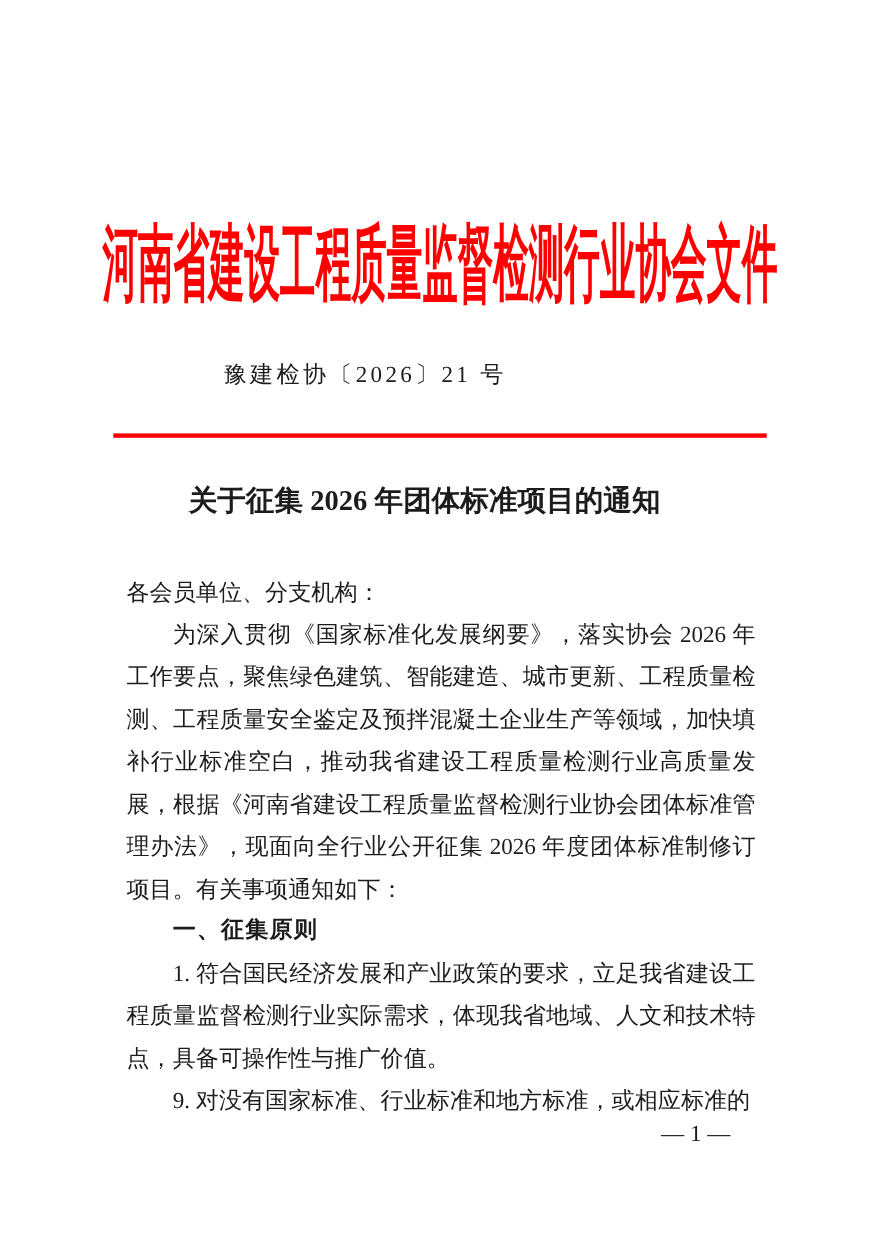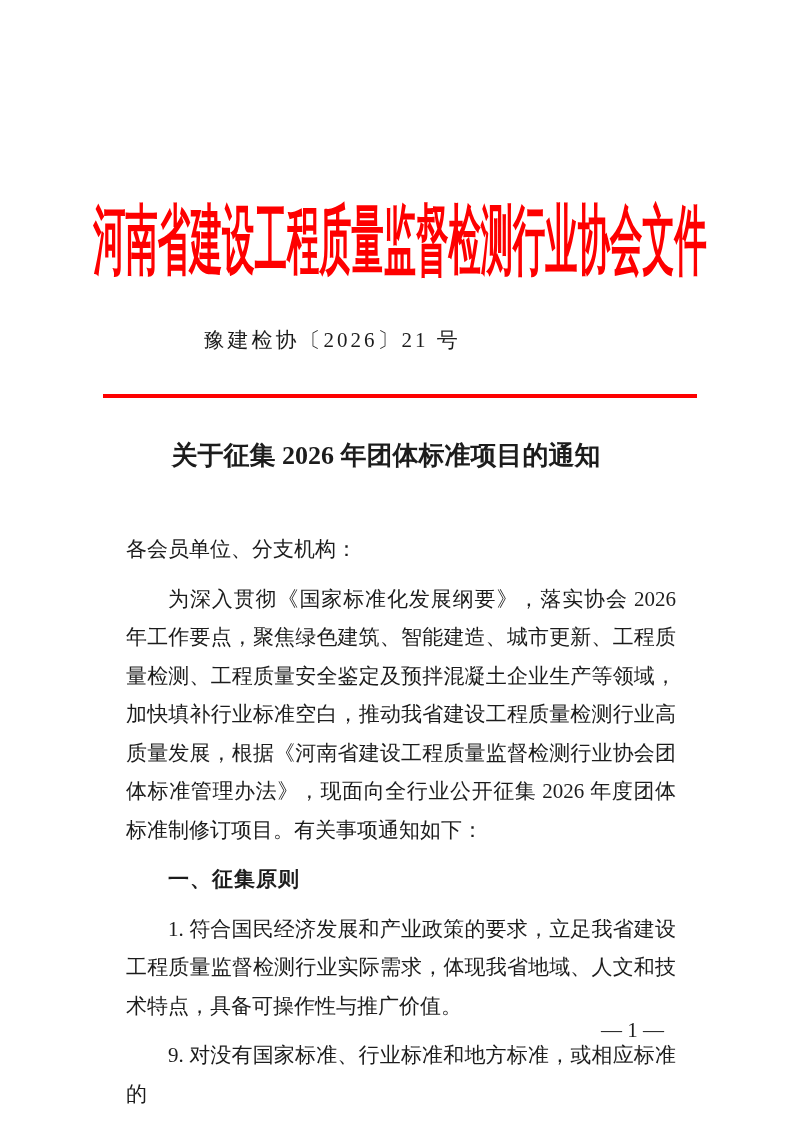--- a/index.html
+++ b/index.html
@@ -78,21 +78,21 @@
   .doc-body {
     position: absolute;
     top: 519px;
     left: 115px;
     width: 572px;
     font-size: 21px;
     line-height: 38.5px;
     text-align: justify;
   }
   .doc-body p {
-    margin: 11px;
+    margin: 0;
     padding: 0;
   }
   .doc-body p.indent {
     text-indent: 2em;
   }
   .doc-body p.heading {
     font-family: "Liberation Sans", "DejaVu Sans", sans-serif;
     font-weight: bold;
     letter-spacing: 1px;
   }

